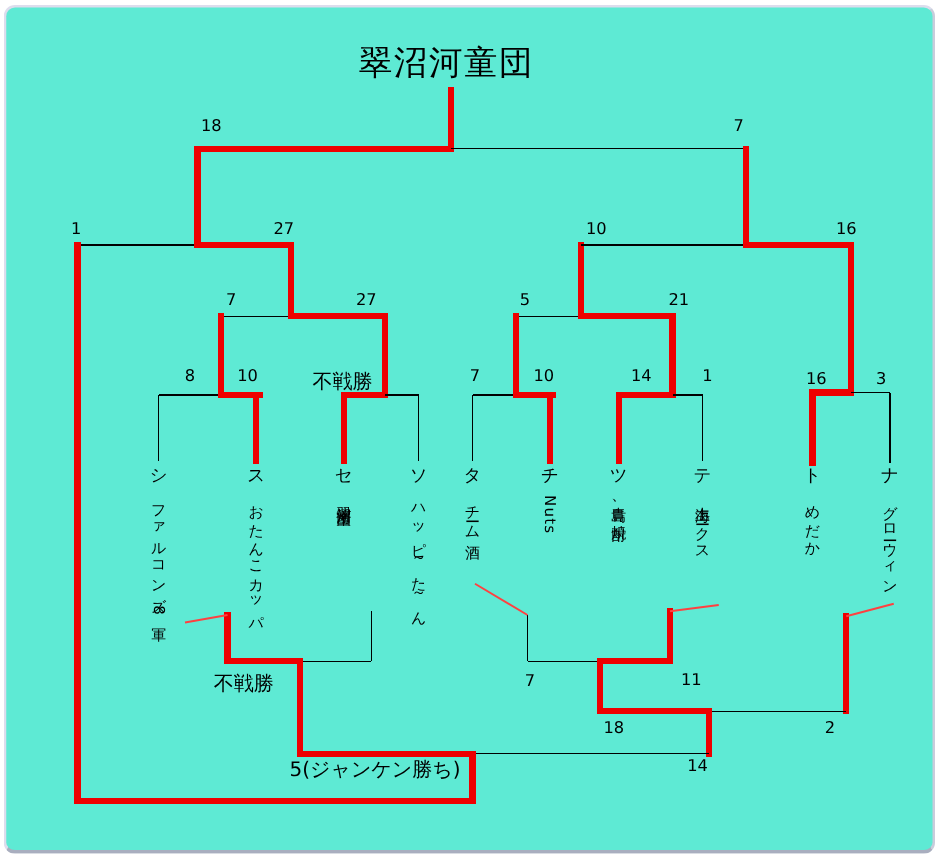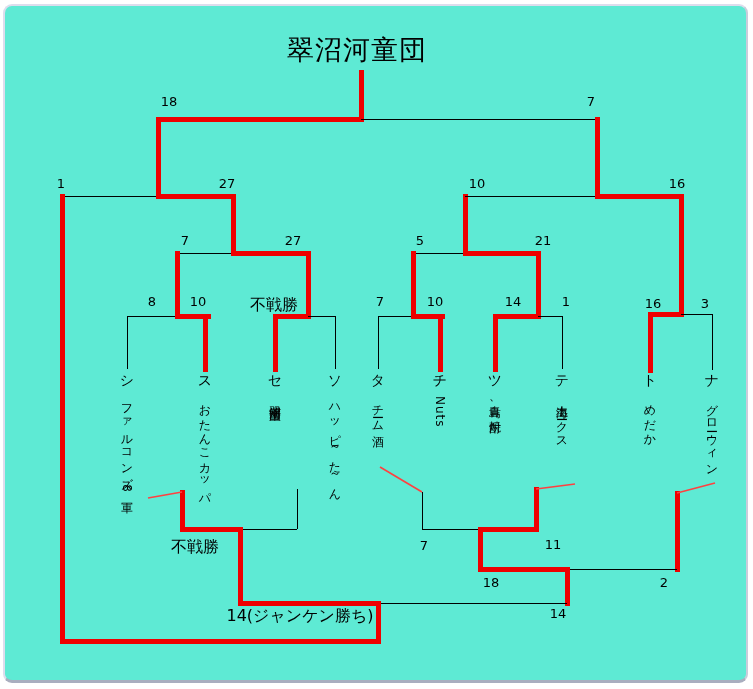--- a/index.html
+++ b/index.html
@@ -123,21 +123,21 @@
         <div class="lbl" style="left: 430px; top: 288px;">10</div>
         <div class="lbl" style="left: 508px; top: 288px;">14</div>
         <div class="lbl" style="left: 561px; top: 288px;">1</div>
         <div class="lbl" style="left: 648px; top: 290px;">16</div>
         <div class="lbl" style="left: 700px; top: 290px;">3</div>
         <div class="lbl jp" style="left: 190px; top: 531px;">不戦勝</div>
         <div class="lbl" style="left: 419px; top: 532px;">7</div>
         <div class="lbl" style="left: 520px; top: 531px; margin-left: 28px;">11</div>
         <div class="lbl" style="left: 486px; top: 569px;">18</div>
         <div class="lbl" style="left: 659px; top: 569px;">2</div>
-        <div class="lbl jp" style="left: 295px; top: 600px;">14(ジャンケン勝ち)</div>
+        <div class="lbl jp" style="left: 295px; top: 600px;">5(ジャンケン勝ち)</div>
         <div class="lbl" style="left: 553px; top: 600px;">14</div>
       </div>
     <div id="teams">
         <div class="tletter" style="left: 122px; top: 366px;">シ</div>
         <div class="tname" style="left: 122px; top: 390px;">ファルコンズ8軍</div>
         <div class="tletter" style="left: 200px; top: 366px;">ス</div>
         <div class="tname" style="left: 200px; top: 390px;">おたんこカッパ</div>
         <div class="tletter" style="left: 270px; top: 366px;">セ</div>
         <div class="tname" style="left: 270px; top: 390px;">翠沼河童団</div>
         <div class="tletter" style="left: 330px; top: 366px;">ソ</div>

